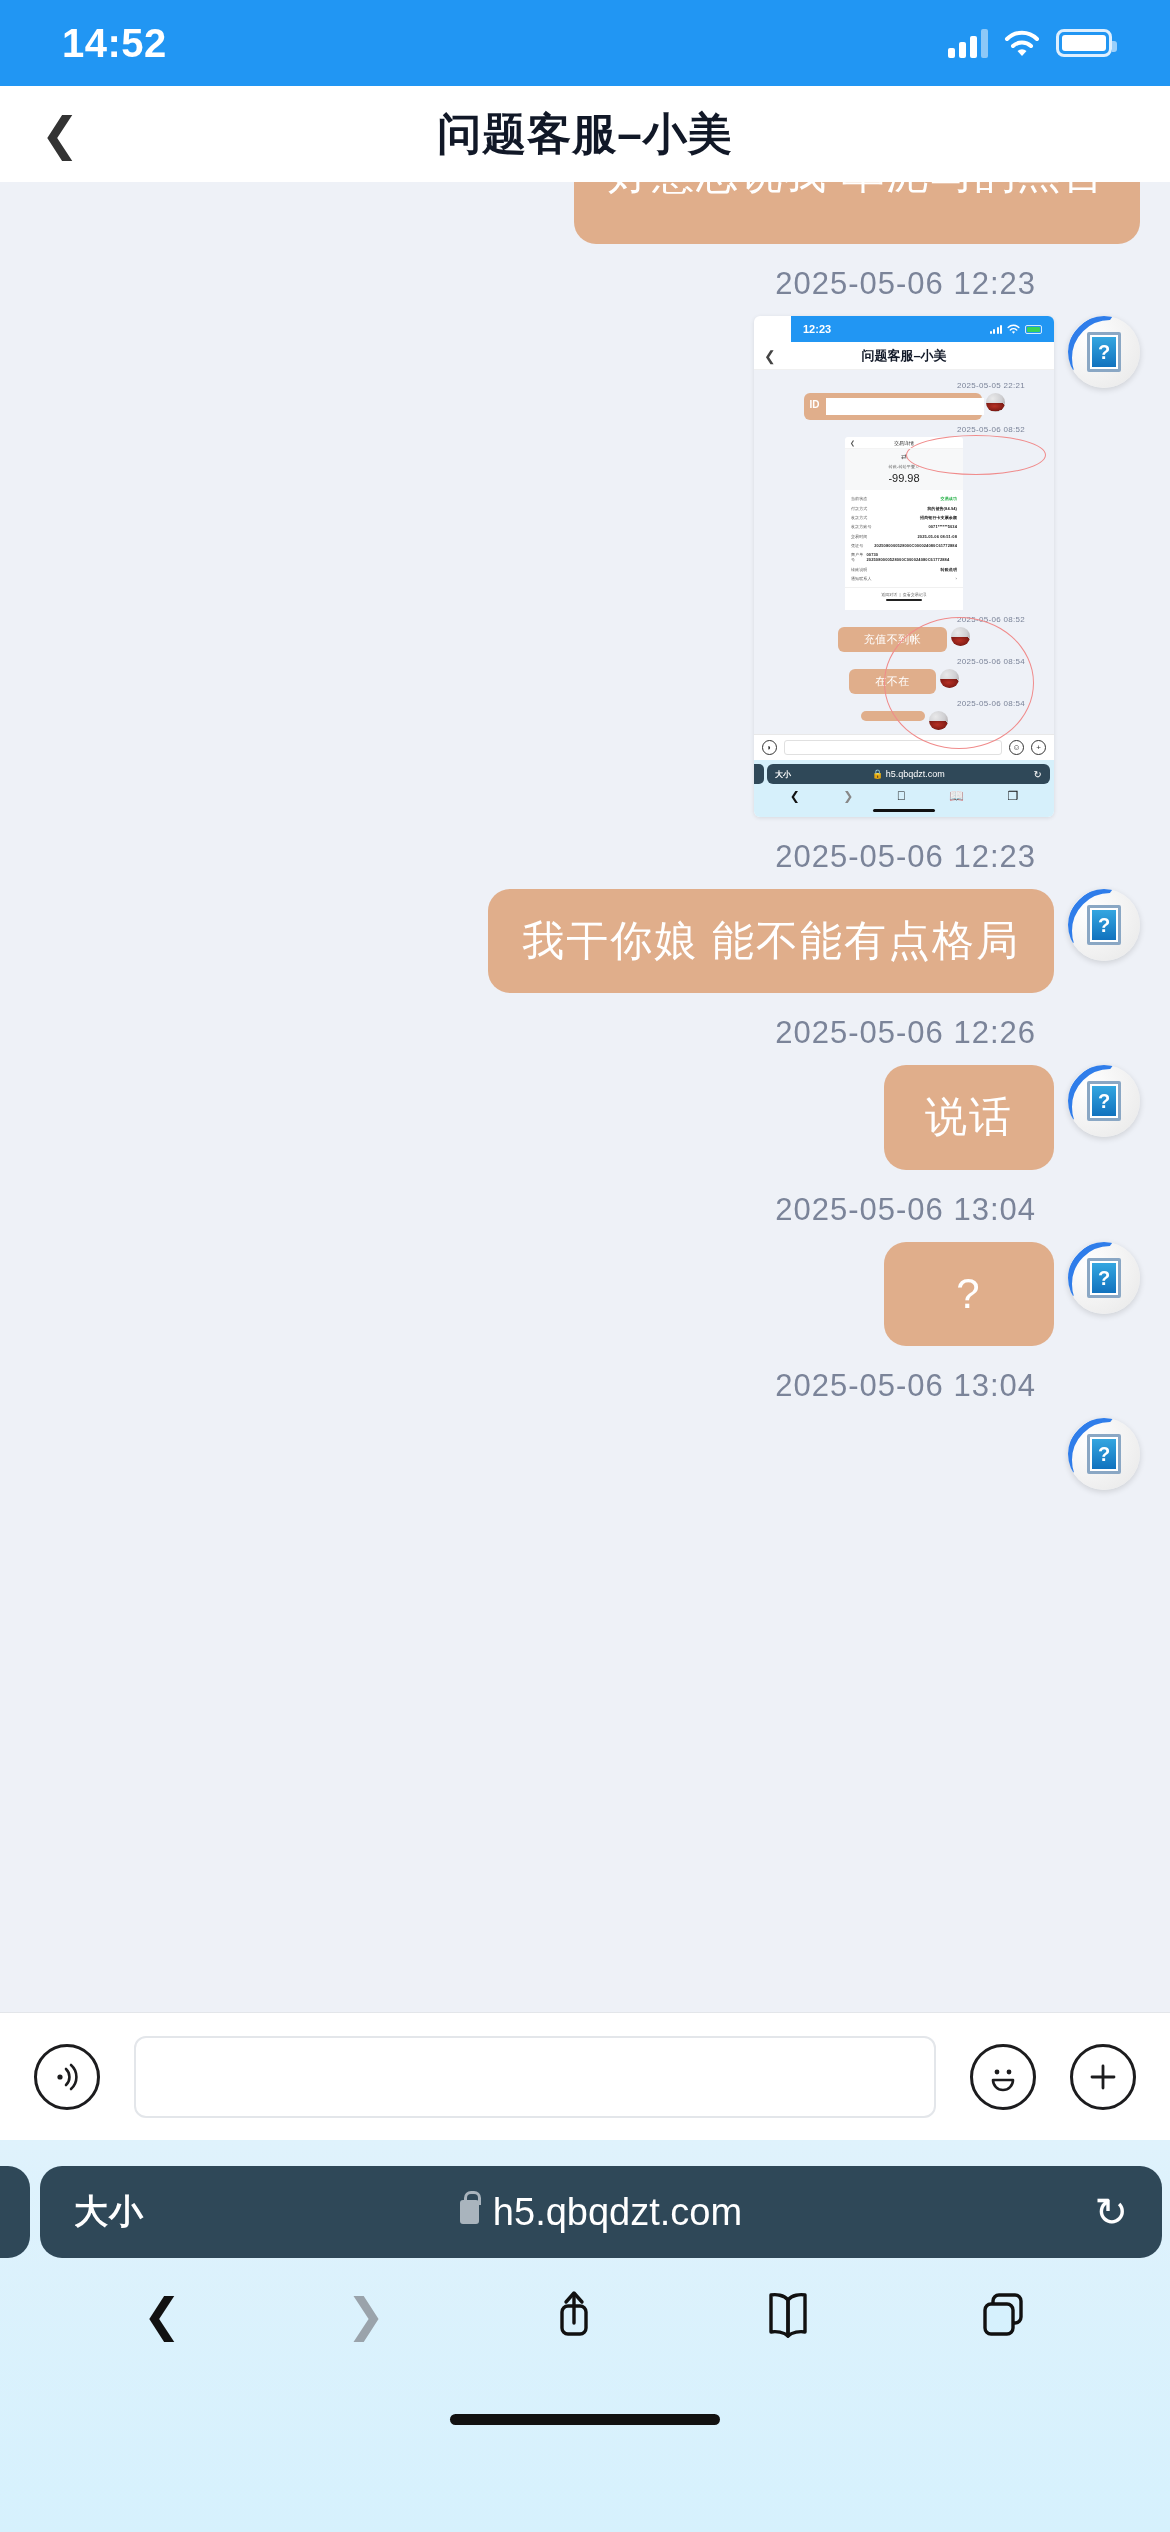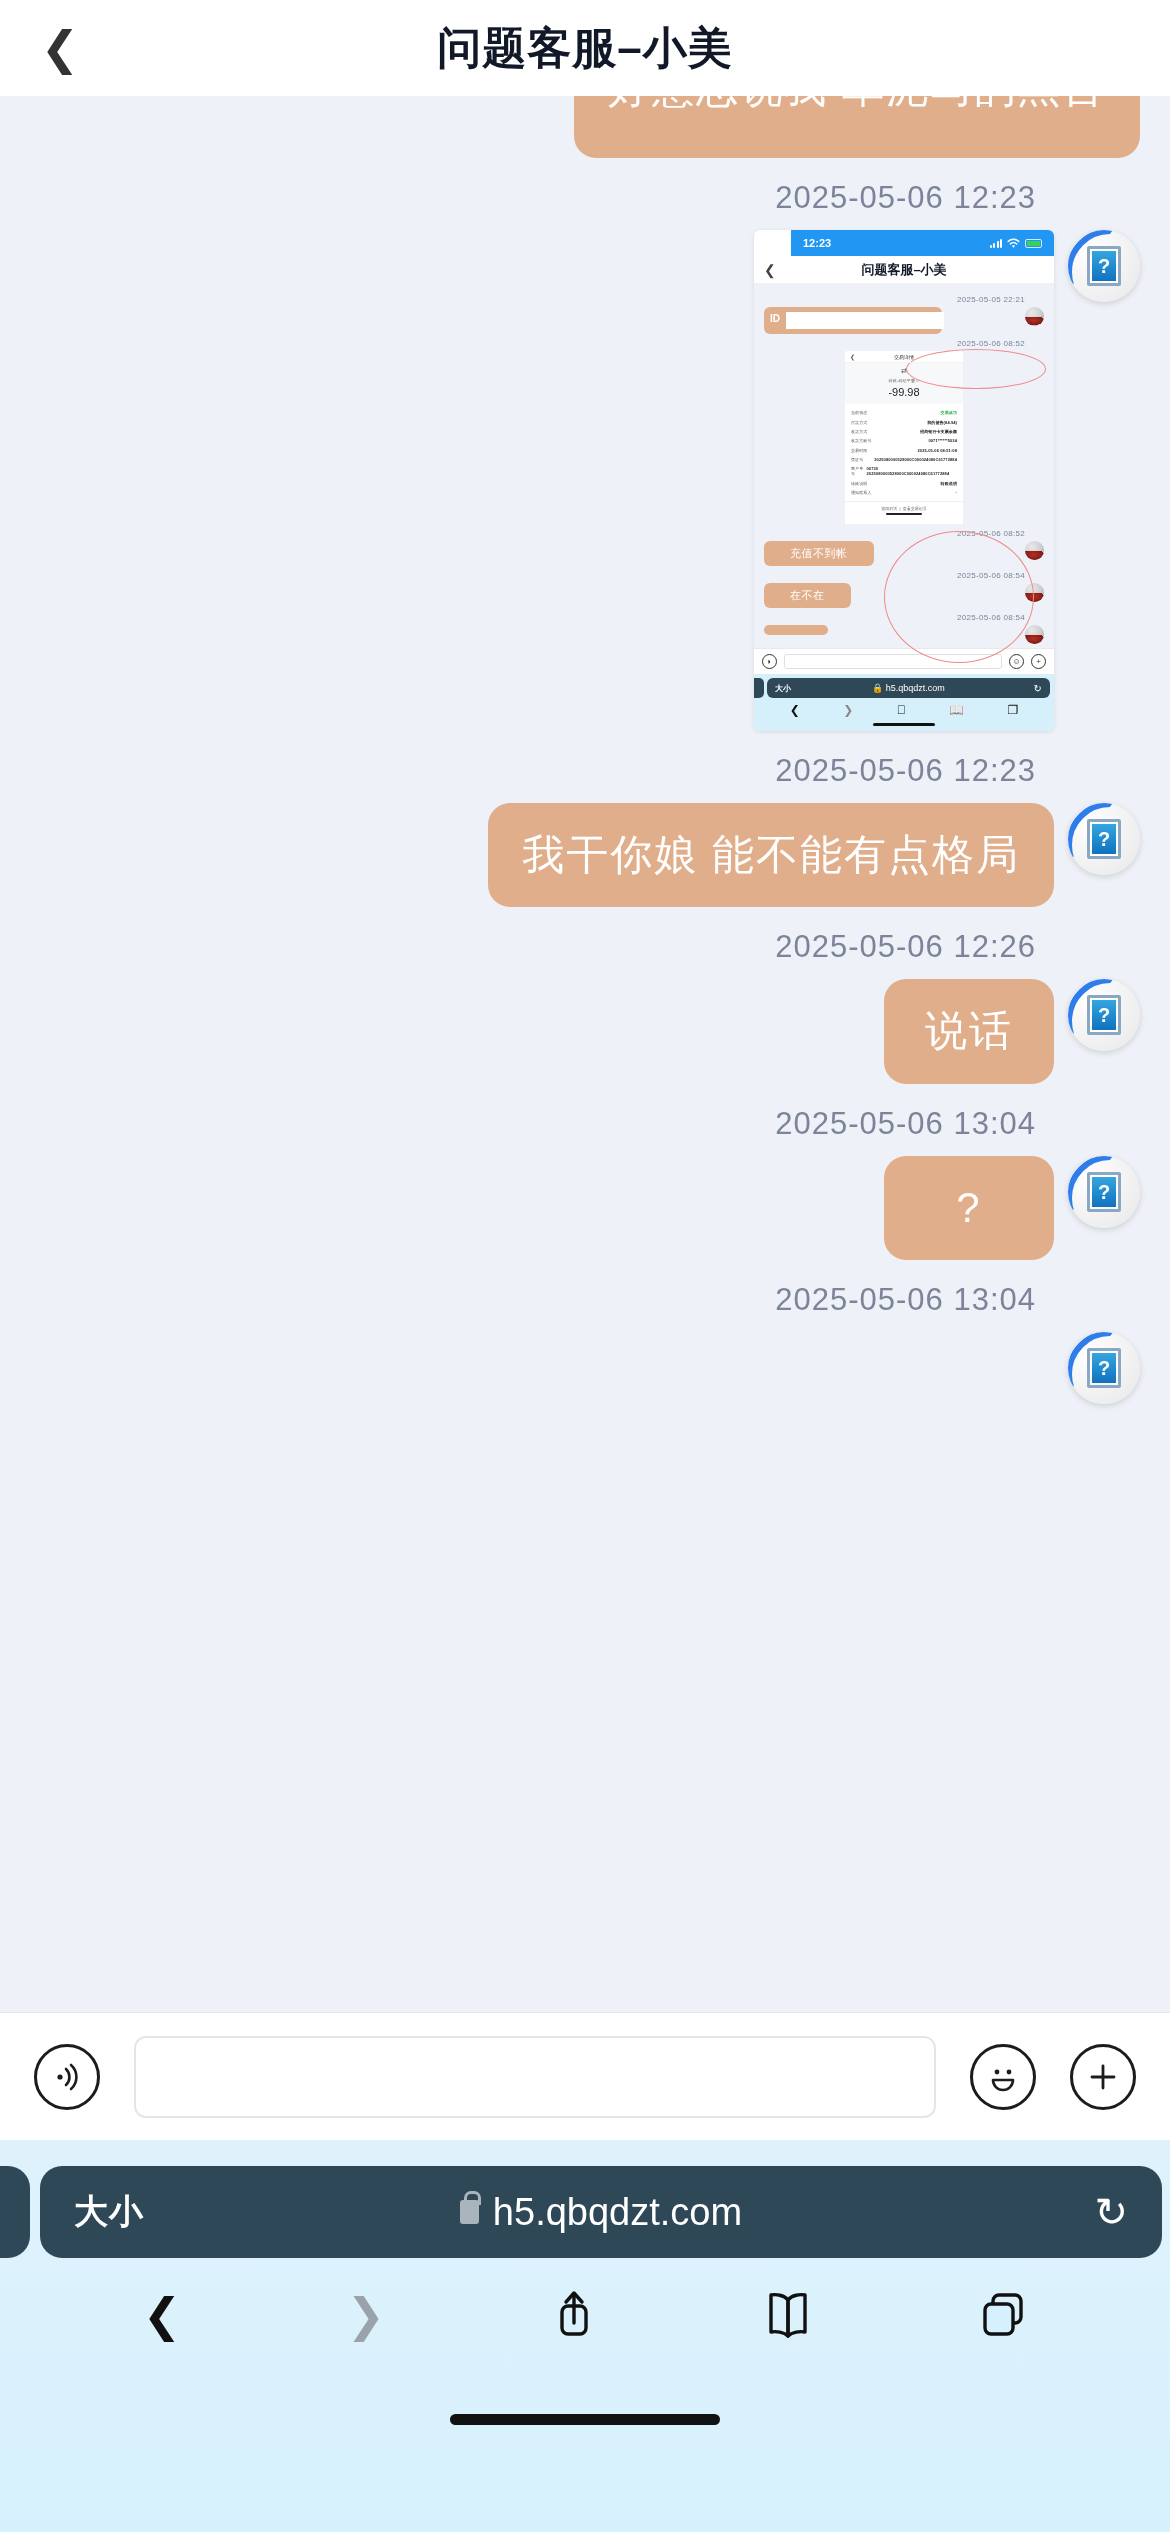--- a/index.html
+++ b/index.html
@@ -110,21 +110,21 @@
   .shot-bars i:nth-child(1){height:3px}.shot-bars i:nth-child(2){height:5px}
   .shot-bars i:nth-child(3){height:7px}.shot-bars i:nth-child(4){height:9px}
   .shot-batt { width:17px;height:9px;border:1px solid rgba(255,255,255,.8);border-radius:2px;padding:1px;}
   .shot-batt>span{display:block;height:100%;background:#38d258;border-radius:1px;}
   .shot-nav { height: 28px; background:#fff; display:flex; align-items:center; position:relative;
     padding: 0 10px; border-bottom:1px solid #f0f0f0; }
   .shot-nav .b { font-size: 14px; color:#444; }
   .shot-nav .t { position:absolute; left:0; right:0; text-align:center; font-size:13px;
     font-weight:700; color:#111827; }
   .shot-body { background:#eef1f7; padding: 6px 10px 0; min-height: 20px; }
-  .shot-row { display:flex; justify-content:space-between; align-items:flex-start; gap:4px; }
+  .shot-row { display:flex; justify-content:center; align-items:flex-start; gap:4px; }
   .shot-t { font-size:8px; color:#7b8499; text-align:right; margin: 5px 19px 3px 0; letter-spacing:.3px;}
   .shot-av { width:19px;height:19px;border-radius:50%;flex:0 0 19px;
     background: radial-gradient(circle at 35% 30%, #e9e9ea 0%, #cfcfd2 50%, #9a8e8e 100%); overflow:hidden;}
   .shot-av::after{content:"";display:block;width:100%;height:45%;margin-top:52%;
     background: radial-gradient(ellipse at 45% 40%, #b63024 0%, #7c1a14 70%, transparent 72%);}
   .shot-bub { background:#e0ae8b; color:#fff; border-radius:6px; padding:5px 26px; font-size:11px;
     letter-spacing:.5px;}
   .shot-idbar { background:#e0ae8b; border-radius:6px; padding:5px 4px; width: 178px; position:relative;}
   .shot-idbar .inner { background:#fff; height: 17px; width: 158px; margin-left: 18px; }
   .shot-idbar .idtxt { position:absolute; left:6px; top:6px; font-size:10px; color:#fff; font-weight:700;}
@@ -201,20 +201,43 @@
   .tools { display:flex; align-items:center; justify-content:space-around; padding: 30px 60px 0; }
   .tool { font-size: 46px; color:#111; display:flex; align-items:center; justify-content:center; }
   .tool.disabled { color:#9aa3ab; }
   .home-indicator { width: 270px; height: 11px; background:#111; border-radius: 8px; margin: 72px auto 0; }
 </style>
 </head>
 <body>
 
 <div class="phone">
 
+  <div class="statusbar">
+    <div class="status-time">14:52</div>
+    <div class="status-icons">
+      <div class="bars">
+          <i></i>
+          <i></i>
+          <i></i>
+          <i></i>
+        </div>
+      <div class="wifi">
+        <svg viewBox="0 0 36 28" width="36" height="28">
+            <g fill="none" stroke="#fff" stroke-width="4" stroke-linecap="round">
+          <path d="M3 10 A21 21 0 0 1 33 10"></path>
+              <path d="M9 17 A13 13 0 0 1 27 17"></path>
+            </g>
+          <path d="M18 27 L13.5 22 A7 7 0 0 1 22.5 22 Z" fill="#fff"></path>
+          </svg>
+      </div>
+      <div class="battery">
+          <span></span>
+        </div>
+    </div>
+  </div>
 
   <div class="navbar">
     <div class="nav-back">❮</div>
     <div class="nav-title">问题客服–小美</div>
   </div>
 
   <div class="chat">
     <div class="chat-inner">
 
       <div class="top-clip">

